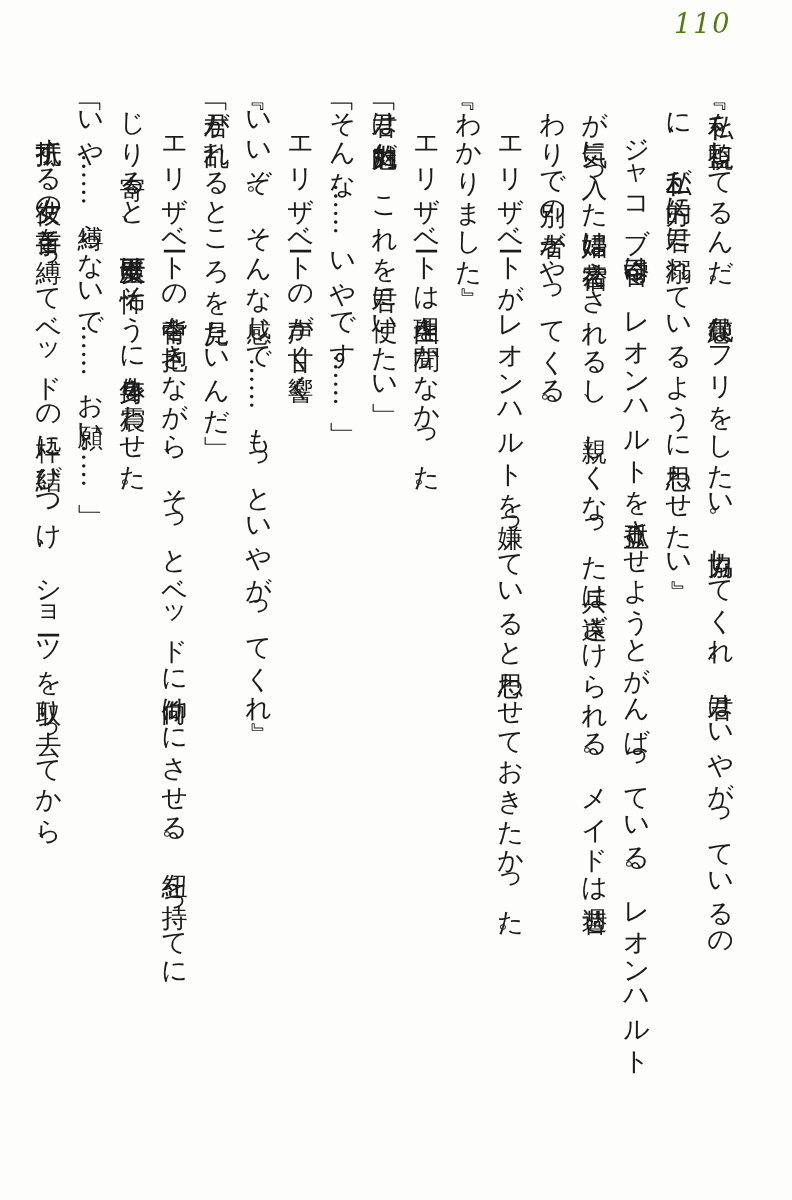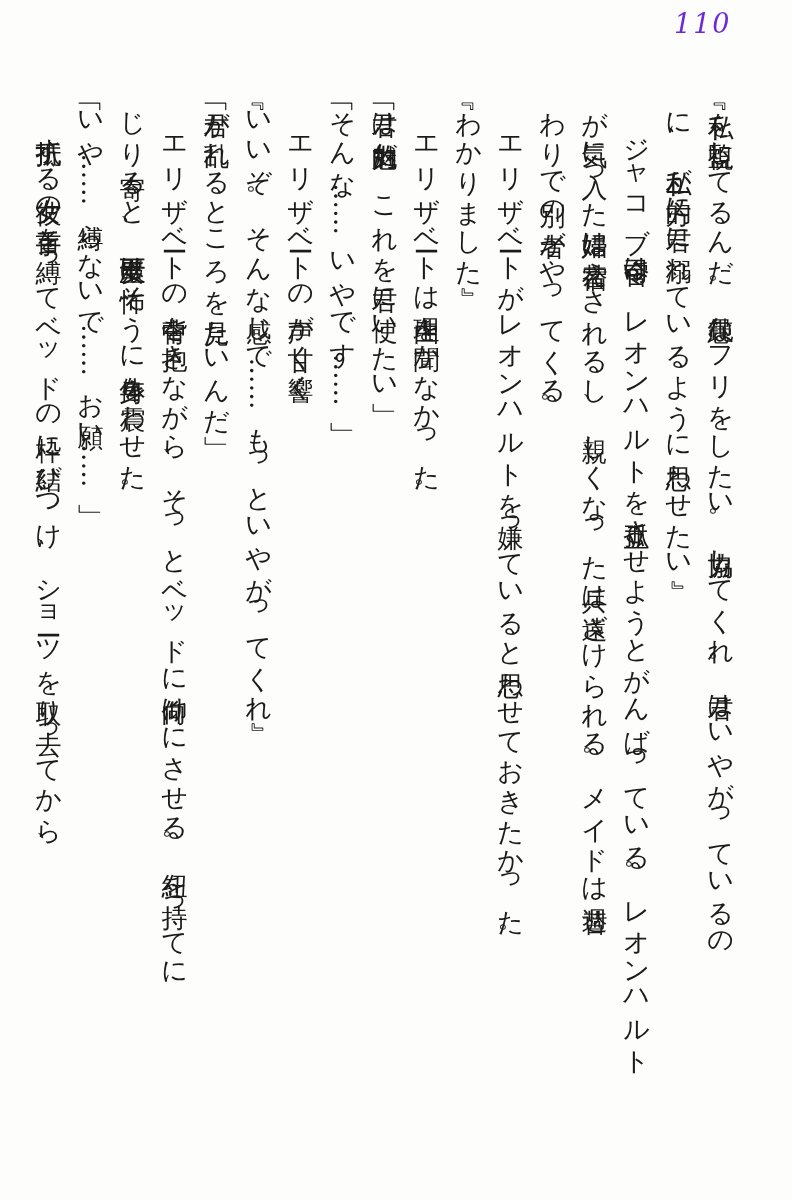--- a/index.html
+++ b/index.html
@@ -16,21 +16,21 @@
     background: #fdfdfc;
     overflow: hidden;
     font-family: "DejaVu Serif", "Liberation Serif", serif;
   }
   .page-number {
     position: absolute;
     top: 8px;
     left: 674px;
     font-size: 27px;
     font-style: italic;
-    color: #6d28d9;
+    color: #4d7c0f;
     letter-spacing: 2px;
     font-family: "DejaVu Serif", "Liberation Serif", serif;
   }
   .text-block {
     position: absolute;
     top: 94px;
     right: 50px;
     height: 1040px;
     writing-mode: vertical-rl;
     text-orientation: mixed;

